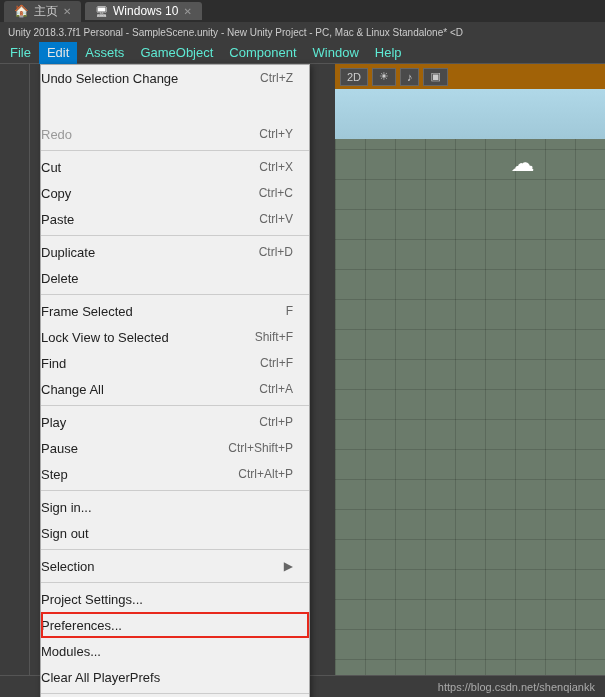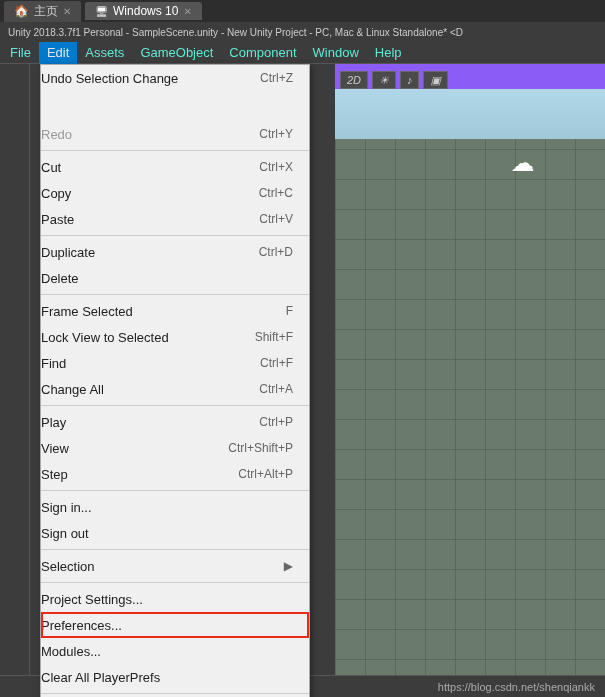--- a/index.html
+++ b/index.html
@@ -127,27 +127,26 @@
     .scene-area {
       position: absolute;
       top: 64px;
       left: 335px;
       right: 0;
       bottom: 0;
       background: #808080;
       overflow: hidden;
     }
     .scene-toolbar {
-      background: #8b5cf6;
+      background: #a16207;
       height: 25px;
       display: flex;
-      align-items: flex-end;
+      align-items: center;
       padding: 0 5px;
       gap: 4px;
-      font-style: italic;
     }
     .scene-btn {
       background: #4a4a4a;
       color: #ccc;
       border: 1px solid #666;
       padding: 2px 6px;
       font-size: 11px;
       cursor: pointer;
       height: 18px;
       display: flex;
@@ -291,21 +290,21 @@
     <div class="menu-row">
       <span>Change All</span>
       <span class="shortcut">Ctrl+A</span>
     </div>
     <div class="menu-separator"></div>
     <div class="menu-row">
       <span>Play</span>
       <span class="shortcut">Ctrl+P</span>
     </div>
     <div class="menu-row">
-      <span>View</span>
+      <span>Pause</span>
       <span class="shortcut">Ctrl+Shift+P</span>
     </div>
     <div class="menu-row">
       <span>Step</span>
       <span class="shortcut">Ctrl+Alt+P</span>
     </div>
     <div class="menu-separator"></div>
     <div class="menu-row">
       <span>Sign in...</span>
       <span class="shortcut"></span>

